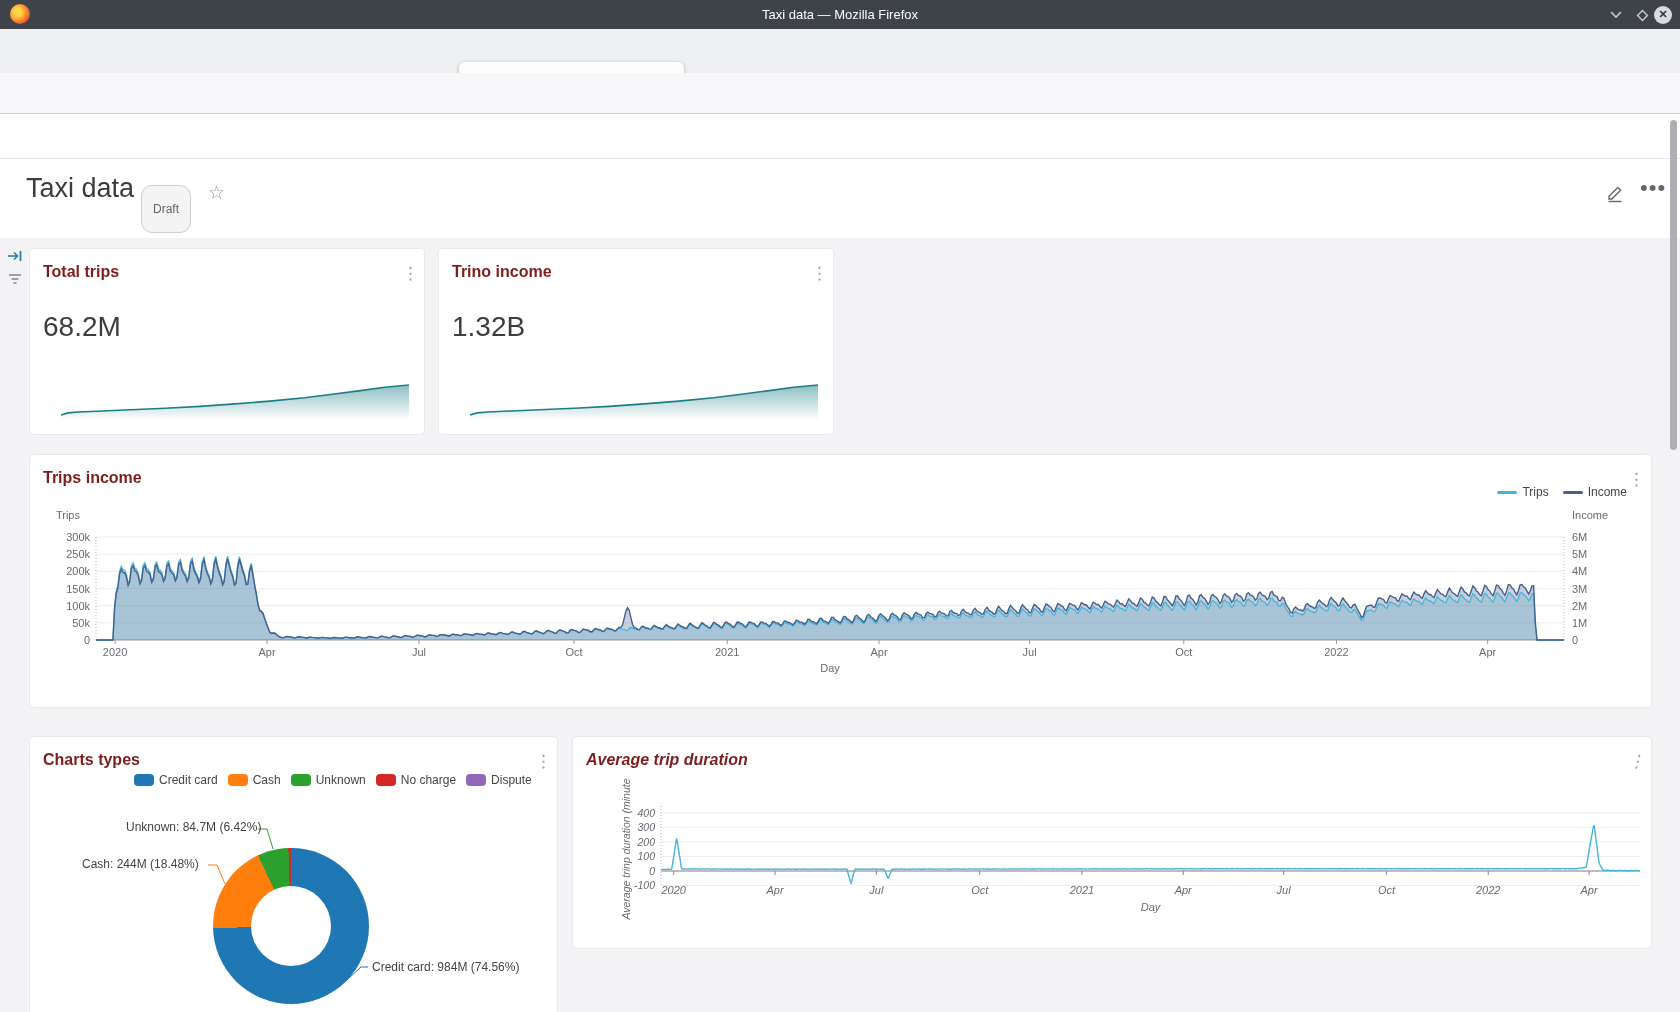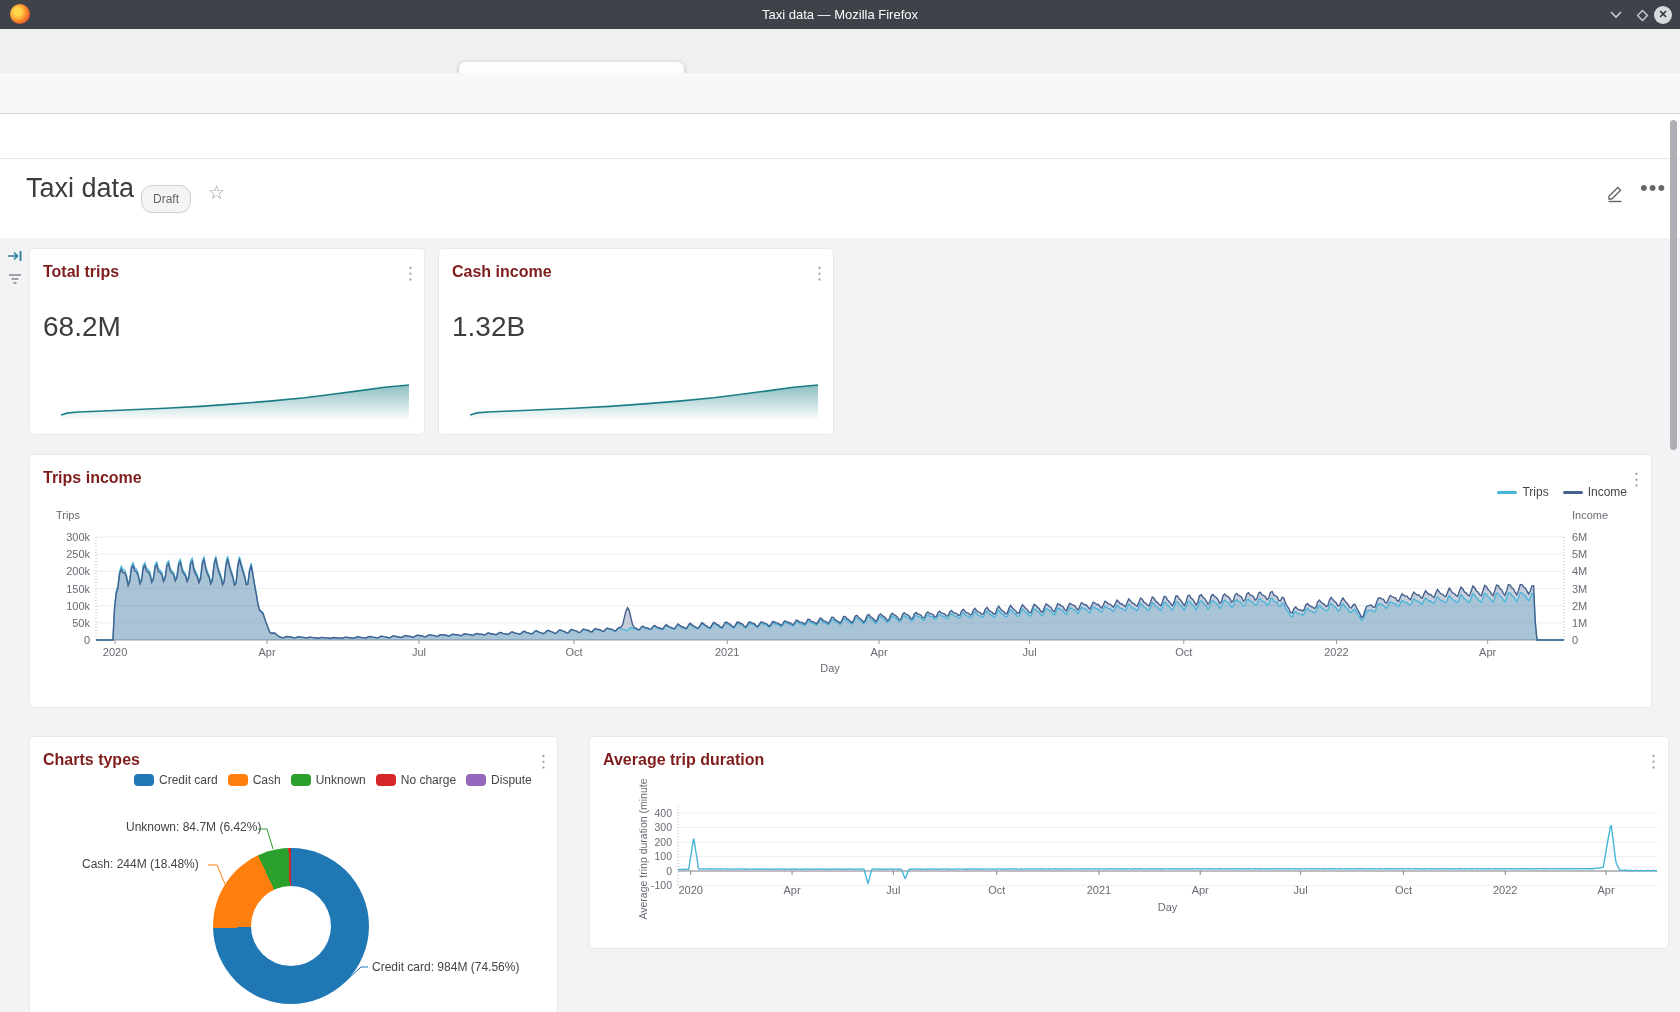--- a/index.html
+++ b/index.html
@@ -47,37 +47,37 @@
   .menu-item.active{color:#20a7c9;}
   .caret{font-size:9px;color:#8a8a92;margin-left:5px;}
   #nav-underline{left:145px;top:156px;width:78px;height:3px;background:#20a7c9;}
   #plusbtn{left:1560px;top:114px;height:45px;line-height:45px;font-size:20px;font-weight:bold;color:#20a7c9;}
   #plus-caret{left:1578px;top:114px;height:45px;line-height:47px;}
   #settingsbtn{left:1602px;top:114px;height:45px;line-height:45px;font-size:15px;color:#454545;}
   
   #pagehead{left:0;top:159px;width:1680px;height:79px;background:#fff;}
   #page-title{left:26px;top:14px;font-size:27px;font-weight:500;color:#3c3c3c;}
   #draft-badge{left:141px;top:26px;border:1px solid #cfcfcf;background:#f4f4f4;border-radius:11px;
-    padding:6px 11px;font-size:12px;color:#666;}
+    padding:16px 11px;font-size:12px;color:#666;}
   #fav-star{left:208px;top:22px;font-size:19px;color:#9a9a9a;}
   #edit-pencil{left:1605px;top:24px;}
   #more-dots{left:1640px;top:16px;font-size:22px;color:#666;letter-spacing:1px;}
   
   #dash{left:0;top:238px;width:1680px;height:774px;background:#f3f3f5;}
   #filter-expand{left:7px;top:10px;}
   #filter-icon{left:7px;top:34px;}
   .card{position:absolute;background:#fff;border-radius:4px;box-shadow:0 0 0 1px rgba(0,0,0,0.04);}
   .card-title{position:absolute;left:13px;top:14px;font-size:16px;font-weight:bold;color:#7f1d1d;}
   .kebab{position:absolute;font-size:17px;color:#9b9b9b;line-height:17px;}
   .bignum{position:absolute;left:13px;top:62px;font-size:28px;color:#3d3d3d;}
   #card-trips{left:30px;top:11px;width:394px;height:185px;}
   #card-income{left:439px;top:11px;width:394px;height:185px;}
   #card-big{left:30px;top:217px;width:1621px;height:252px;}
   #card-pie{left:30px;top:499px;width:527px;height:290px;}
-  #card-avg{left:590px;top:499px;width:1078px;height:211px;}
+  #card-avg{left:573px;top:499px;width:1078px;height:211px;font-style:italic;}
   #big-legend{position:absolute;right:24px;top:30px;display:flex;gap:14px;align-items:center;font-size:12px;color:#454545;}
   .leg-line{display:inline-block;width:20px;height:3px;border-radius:2px;margin-right:5px;vertical-align:middle;}
   #pie-legend{position:absolute;left:104px;top:36px;display:flex;gap:10px;align-items:center;font-size:12px;color:#454545;white-space:nowrap;}
   .pswatch{display:inline-block;width:20px;height:12px;border-radius:4px;margin-right:5px;vertical-align:-2px;}
   #donut{position:absolute;left:183px;top:111px;width:156px;height:156px;border-radius:50%;}
   #donut-hole{position:absolute;left:221px;top:149px;width:80px;height:80px;border-radius:50%;background:#fff;}
   .callout{position:absolute;font-size:12px;color:#444;white-space:nowrap;}
   #callout-unknown{left:96px;top:83px;}
   #callout-cash{left:52px;top:120px;}
   #callout-credit{left:342px;top:223px;}
@@ -269,21 +269,21 @@
               <stop offset="0%" stop-color="#1b7e86" stop-opacity="0.5"></stop>
               <stop offset="100%" stop-color="#1b7e86" stop-opacity="0.02"></stop>
             </linearGradient>
           </defs>
           <path d="M0,38L0.0,34.1L7.0,31.9L17.4,31.0L41.8,30.0L69.6,28.8L104.4,27.3L139.2,25.4L174.0,22.9L208.8,20.1L243.6,16.7L271.4,13.3L299.3,9.6L323.6,6.2L348.0,4.0L348,38Z" fill="url(#spark1g)"></path>
           <path d="M0.0,34.1L7.0,31.9L17.4,31.0L41.8,30.0L69.6,28.8L104.4,27.3L139.2,25.4L174.0,22.9L208.8,20.1L243.6,16.7L271.4,13.3L299.3,9.6L323.6,6.2L348.0,4.0" fill="none" stroke="#1b7e86" stroke-width="1.6"></path>
         </svg>
     </div>
 
     <div id="card-income" class="card">
-      <div class="card-title">Cash income</div>
+      <div class="card-title">Trino income</div>
       <div class="kebab" style="left:372px;top:16px;">⋮</div>
       <div class="bignum">1.32B</div>
       <svg id="spark2" class="abs" style="left:31px;top:132px;" width="348" height="40">
           <defs>
             <linearGradient id="spark2g" x1="0" y1="0" x2="0" y2="1">
               <stop offset="0%" stop-color="#1b7e86" stop-opacity="0.5"></stop>
               <stop offset="100%" stop-color="#1b7e86" stop-opacity="0.02"></stop>
             </linearGradient>
           </defs>
           <path d="M0,38L0.0,34.1L7.0,31.9L17.4,31.0L41.8,30.0L69.6,28.8L104.4,27.3L139.2,25.4L174.0,22.9L208.8,20.1L243.6,16.7L271.4,13.3L299.3,9.6L323.6,6.2L348.0,4.0L348,38Z" fill="url(#spark2g)"></path>

